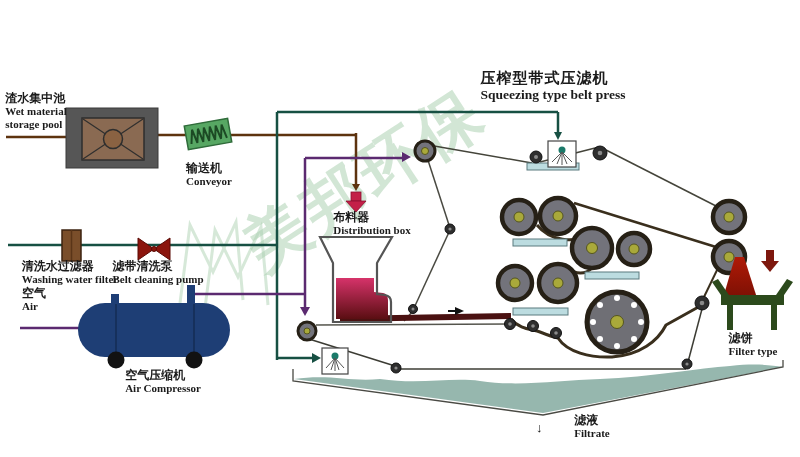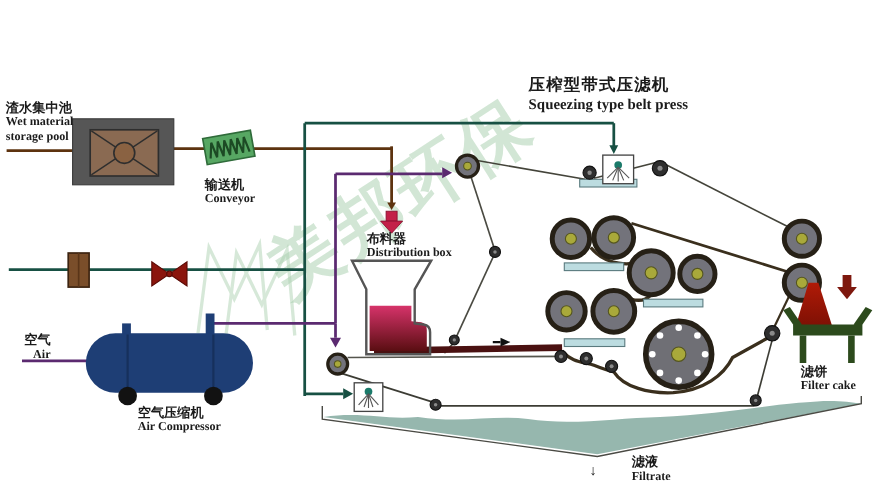--- a/index.html
+++ b/index.html
@@ -259,23 +259,31 @@
   <span class="en">Wet material</span>
   <span class="en">storage pool</span>
 </div>
 
 <div class="lbl" style="left:209px;top:162px;">
   <span class="zh">输送机</span>
   <span class="en">Conveyor</span>
 </div>
 
 
-
-
-<div class="lbl left" style="left:22px;top:303px;text-align:right;">
+<div class="lbl" style="left:70px;top:260px;">
+  <span class="zh">清洗水过滤器</span>
+  <span class="en">Washing water filter</span>
+</div>
+
+<div class="lbl" style="left:158px;top:260px;">
+  <span class="zh">滤带清洗泵</span>
+  <span class="en">Belt cleaning pump</span>
+</div>
+
+<div class="lbl left" style="left:22px;top:287px;">
   <span class="zh">空气</span>
   <span class="en">Air</span>
 </div>
 
 <div class="lbl" style="left:163px;top:369px;">
   <span class="zh">空气压缩机</span>
   <span class="en">Air Compressor</span>
 </div>
 
 <div class="lbl" style="left:372px;top:211px;">
@@ -283,21 +291,21 @@
   <span class="en">Distribution box</span>
 </div>
 
 <div class="lbl" id="title-label" style="left:553px;top:70px;">
   <span class="zh">压榨型带式压滤机</span>
   <span class="en">Squeezing type belt press</span>
 </div>
 
 <div class="lbl" style="left:753px;top:332px;">
   <span class="zh">滤饼</span>
-  <span class="en">Filter cake</span>
+  <span class="en">Filter type</span>
 </div>
 
 <div class="lbl" style="left:592px;top:414px;">
   <span class="zh">滤液</span>
   <span class="en">Filtrate</span>
 </div>
 <span id="filtrate-arrow" style="left:536px;top:420px;">↓</span>
 
 </div>
 

